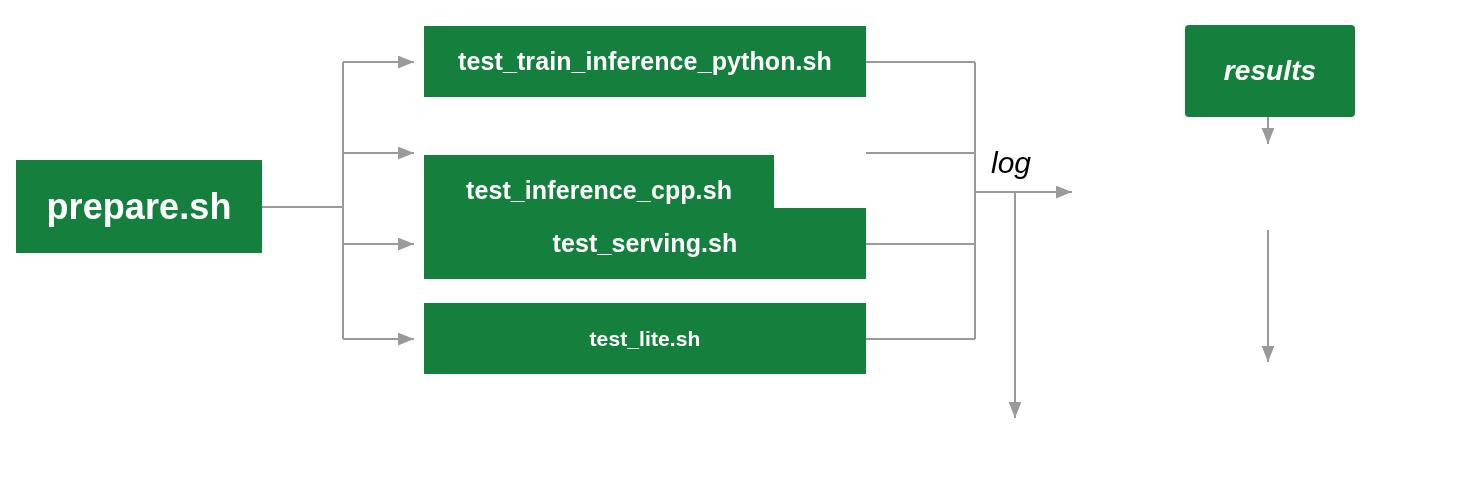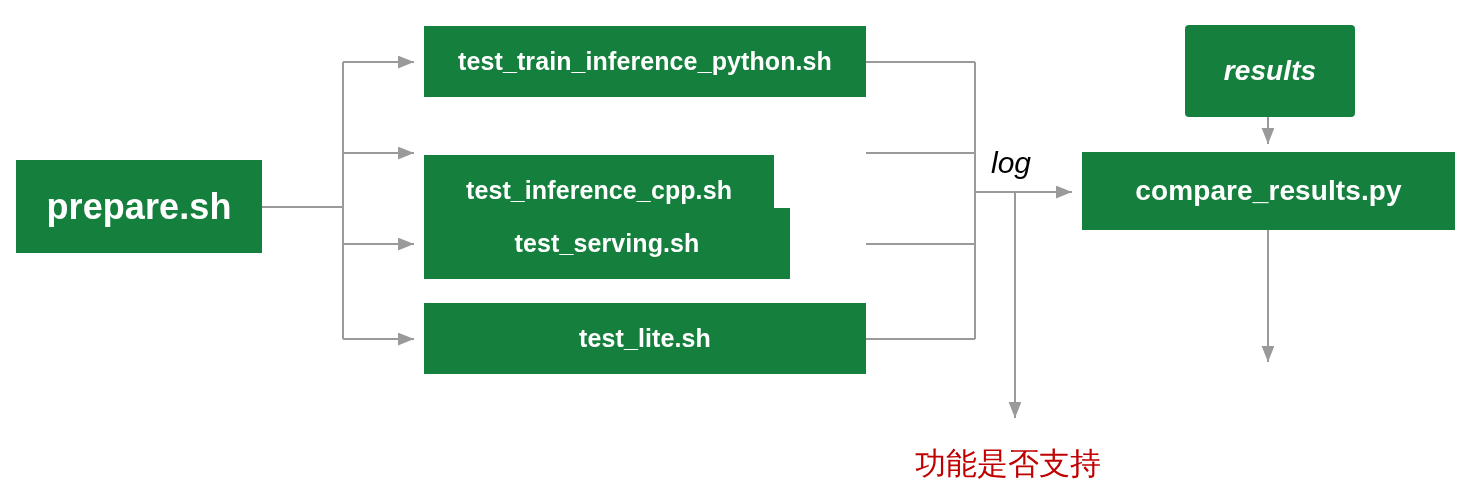--- a/index.html
+++ b/index.html
@@ -53,22 +53,22 @@
     position: absolute;
     color: #c00000;
     font-weight: normal;
     white-space: nowrap;
   }
 
   
   #node-prepare      { left: 16px;   top: 160px; width: 246px; height: 93px;  font-size: 36px; }
   #node-train-py     { left: 424px;  top: 26px;  width: 442px; height: 71px;  font-size: 25px; }
   #node-infer-cpp    { left: 424px;  top: 131px; width: 350px; height: 71px;  font-size: 25px; margin-top: 24px; }
-  #node-serving      { left: 424px;  top: 208px; width: 366px; height: 71px;  font-size: 25px; }
-  #node-lite         { left: 424px;  top: 303px; width: 442px; height: 71px;  font-size: 25px; }
+  #node-serving      { left: 424px;  top: 208px; width: 442px; height: 71px;  font-size: 25px; }
+  #node-lite         { left: 424px;  top: 303px; width: 442px; height: 71px;  font-size: 21px; }
   #node-results      { left: 1185px; top: 25px;  width: 170px; height: 92px;  font-size: 28px; }
   #node-compare      { left: 1082px; top: 152px; width: 373px; height: 78px;  font-size: 28px; }
 
   #label-log         { left: 991px;  top: 146px; font-size: 30px; }
   #note-function     { left: 915px;  top: 443px; font-size: 31px; }
   #note-precision    { left: 1152px; top: 380px; font-size: 31px; }
 </style>
 </head>
 <body>
 
@@ -137,20 +137,18 @@
   <div class="node" id="node-train-py">test_train_inference_python.sh</div>
 
   <div class="node" id="node-infer-cpp">test_inference_cpp.sh</div>
 
   <div class="node" id="node-serving">test_serving.sh</div>
 
   <div class="node" id="node-lite">test_lite.sh</div>
 
   <div class="node node-rounded" id="node-results">results</div>
 
-  <div class="node" id="node-compare">compare_results.py</div>
 
   <div class="edge-label" id="label-log">log</div>
 
-  <div class="note" id="note-function">功能是否支持</div>
 
 
 </div>
 
 </body></html>

